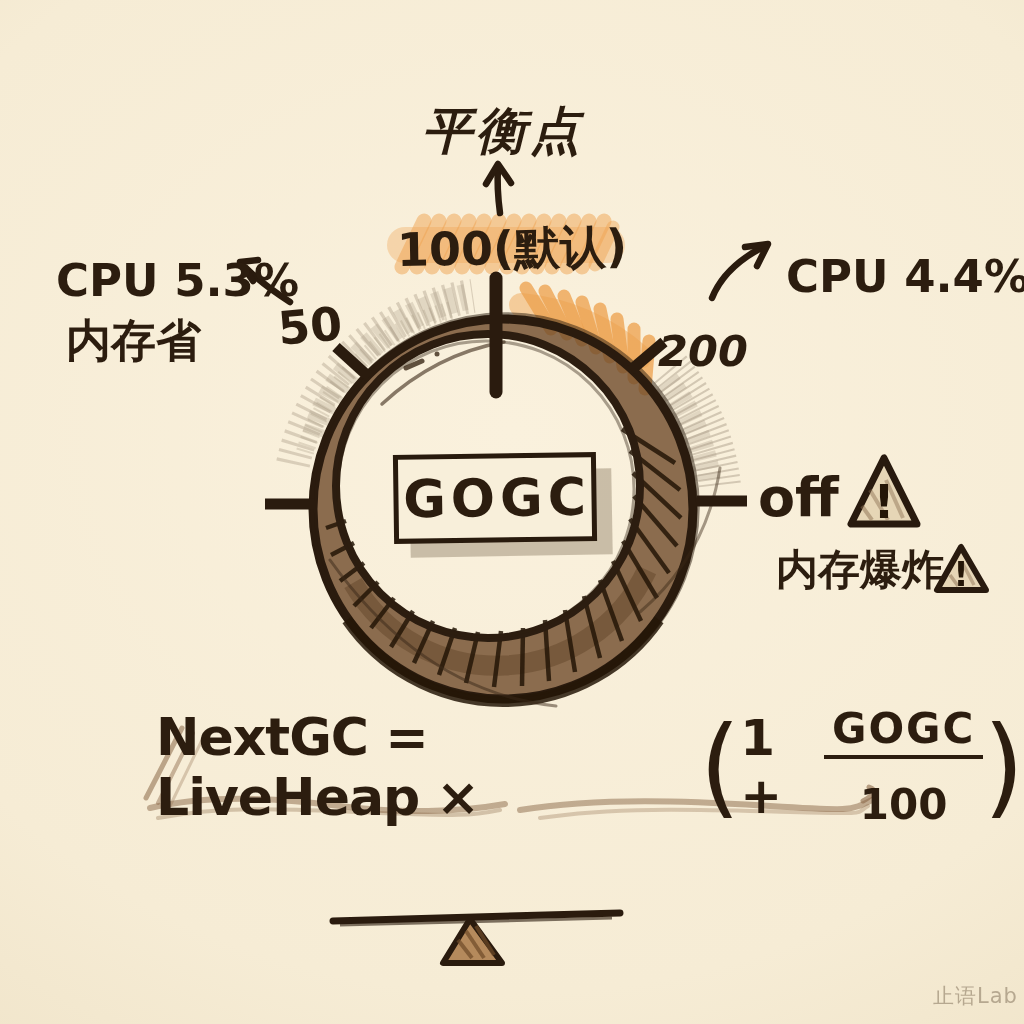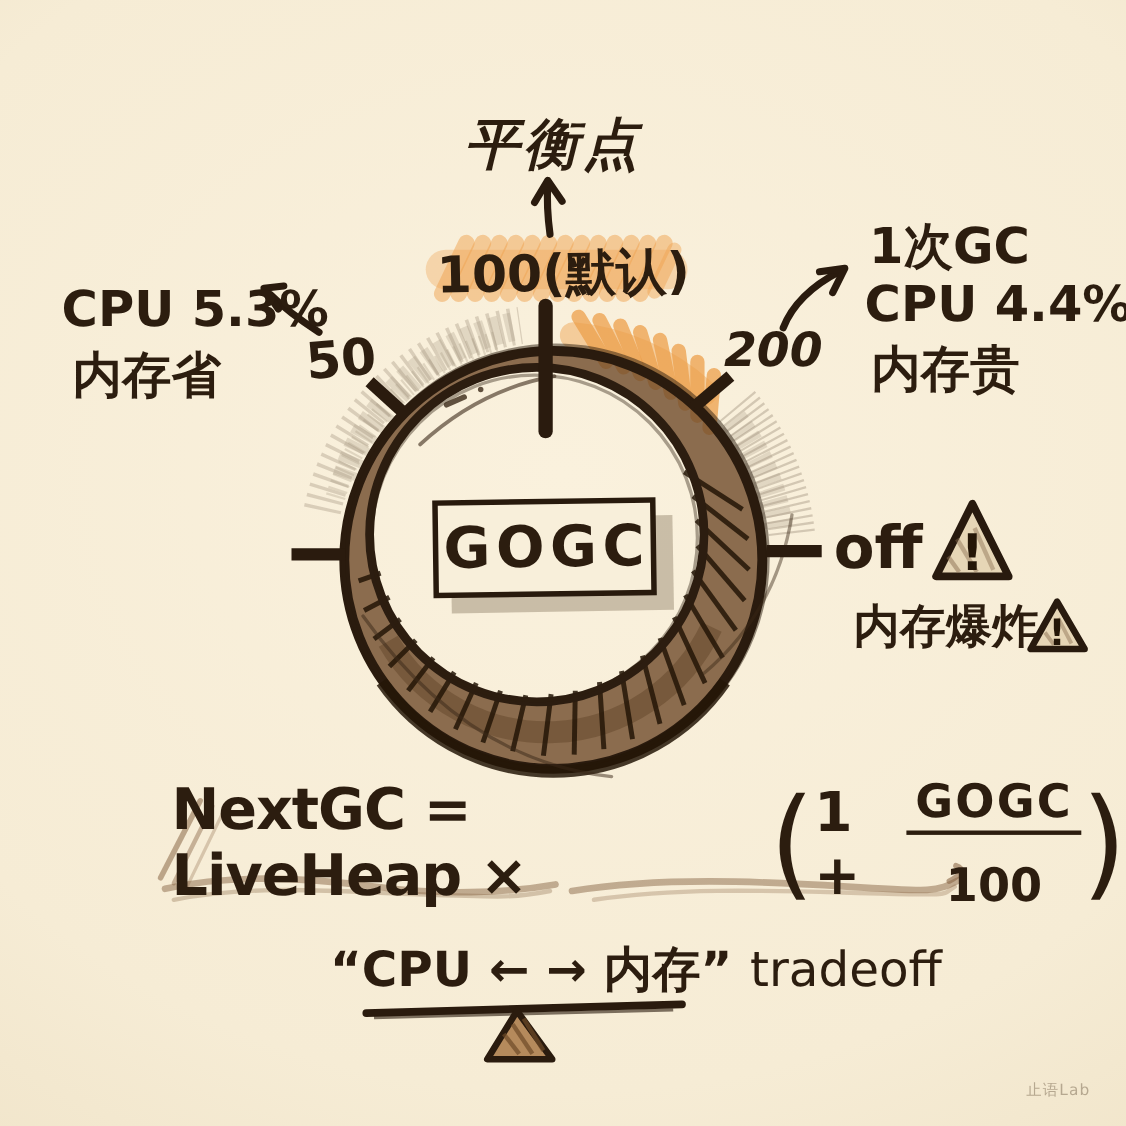--- a/index.html
+++ b/index.html
@@ -7,36 +7,36 @@
     position:relative;width:1024px;height:1024px;overflow:hidden;
     background:radial-gradient(120% 100% at 50% 42%, #faf1dd 0%, #f6ecd5 55%, #eadcbd 100%);
     font-family:"DejaVu Sans","Liberation Sans",sans-serif;color:#2c1d0f;
   }
   .art{position:absolute;inset:0;z-index:1;}
   .t{position:absolute;z-index:2;white-space:nowrap;color:#2c1d0f;}
   .cx{transform:translateX(-50%);font-style:italic;}
   .balance{font-size:50px;font-weight:600;letter-spacing:4px;}
   .default{font-size:46px;font-weight:600;transform:translateX(-50%) rotate(-1deg);}
   .tick50{font-size:46px;font-weight:600;transform:translateX(-50%) rotate(-5deg);}
-  .tick200{font-size:43px;font-weight:600;}
+  .tick200{font-size:43px;font-weight:600;margin-top:32px;}
   .side{font-size:45px;font-weight:600;}
   .offlbl{font-size:54px;font-weight:600;}
   .explode{font-size:42px;font-weight:600;}
   .knob{font-size:52px;font-weight:700;letter-spacing:5px;transform:translateX(-50%) rotate(-0.8deg);}
   .formula{position:absolute;left:156px;top:704px;z-index:2;display:flex;align-items:center;}
   .f-main{font-size:52px;font-weight:600;letter-spacing:-1px;}
   .f-paren{font-size:104px;font-weight:400;line-height:.85;transform:scaleY(1.05);}
   .f-pre{font-size:50px;font-weight:600;}
   .f-frac{text-align:center;}
   .f-num{font-size:42px;font-weight:700;letter-spacing:2px;border-bottom:4px solid #2c1d0f;padding:0 8px 2px;}
   .f-den{font-size:42px;font-weight:600;padding-top:21px;}
   .tradeoff{position:absolute;left:300px;top:852px;z-index:2;display:flex;gap:16px;align-items:baseline;}
   .q{font-size:44px;font-weight:600;letter-spacing:0px;}
   .suf{font-size:44px;font-weight:500;}
-  .watermark{font-size:14px;color:#b6a890;letter-spacing:1px;font-weight:400;}
+  .watermark{font-size:21px;color:#b6a890;letter-spacing:1px;font-weight:400;}
 </style>
 </head>
 <body>
 
 <div class="stage">
 
   <svg class="art" viewBox="0 0 1024 1024">
 
     <g stroke="#a59782" fill="none">
       <path d="M293,464 A215 215 0 0 1 473,296" stroke-width="34" stroke-dasharray="3 6" opacity="0.38"></path>
@@ -194,39 +194,33 @@
   <div class="t balance cx" style="left:503px;top:98px;">平衡点</div>
 
   <div class="t default" style="left:512px;top:218px;">100(默认)</div>
 
   <div class="t tick50" style="left:310px;top:299px;">50</div>
   <div class="t tick200 cx" style="left:703px;top:294px;">200</div>
 
   <div class="t side" style="left:56px;top:254px;">CPU 5.3%</div>
   <div class="t side" style="left:66px;top:311px;text-align:center;">内存省</div>
 
-  <div class="t side" style="left:790px;top:194px;">1次GC</div>
   <div class="t side" style="left:786px;top:250px;">CPU 4.4%</div>
-  <div class="t side" style="left:792px;top:306px;">内存贵</div>
 
   <div class="t explode" style="left:776px;top:542px;">内存爆炸</div>
   <div class="t offlbl" style="left:758px;top:466px;">off</div>
 
   <div class="t knob" style="left:497px;top:468px;">GOGC</div>
 
   <div class="formula">
     <span class="f-main">NextGC = LiveHeap ×</span>
     <span class="f-paren">(</span>
     <span class="f-pre">1 +</span>
     <span class="f-frac">
       <div class="f-num">GOGC</div>
       <div class="f-den">100</div>
     </span>
     <span class="f-paren">)</span>
   </div>
 
-  <div class="tradeoff">
-    <span class="q">“CPU ← → 内存”</span>
-    <span class="suf">tradeoff</span>
-  </div>
 
   <div class="t watermark" style="left:933px;top:982px;">止语Lab</div>
 </div>
 
 </body></html>

